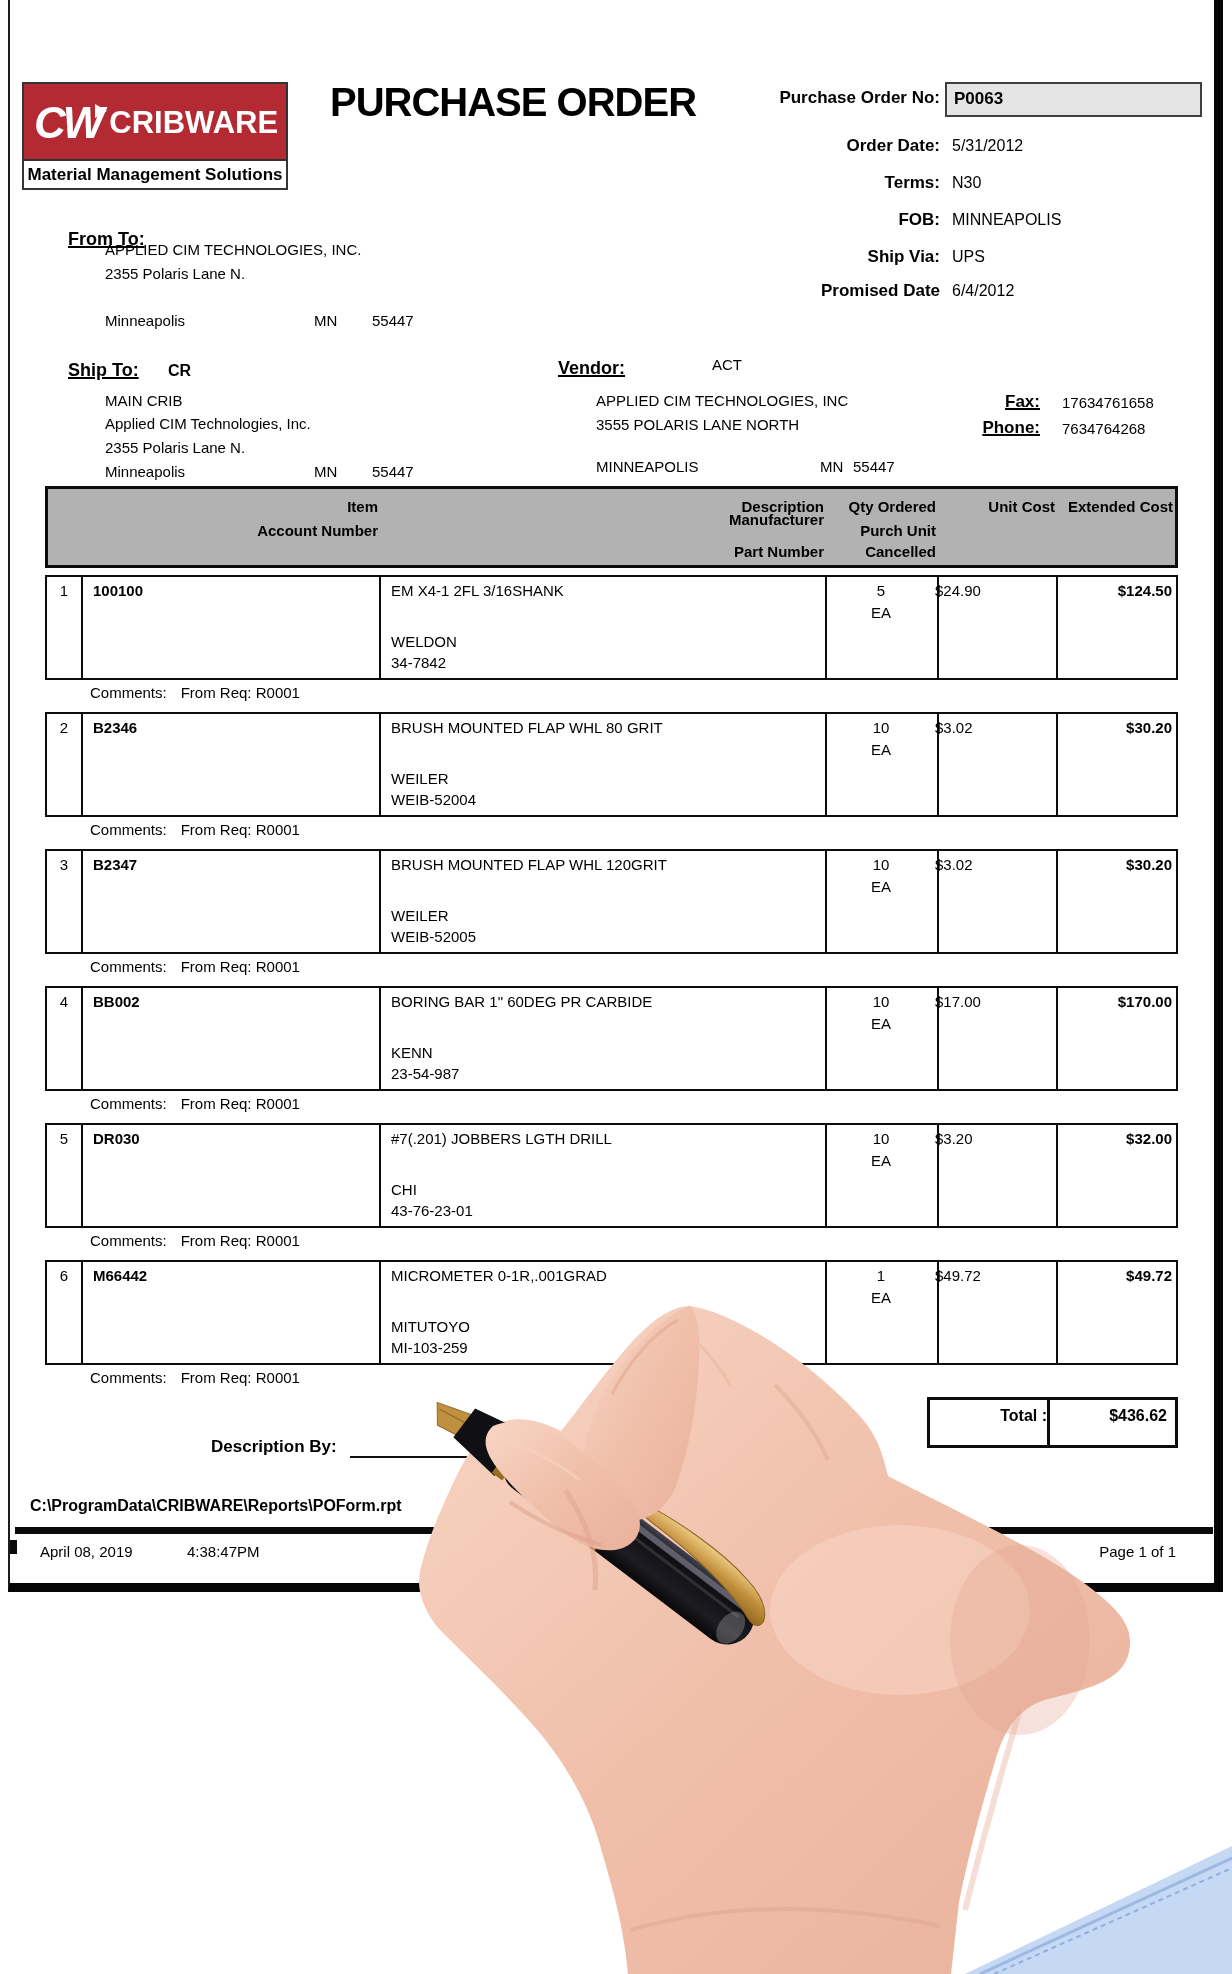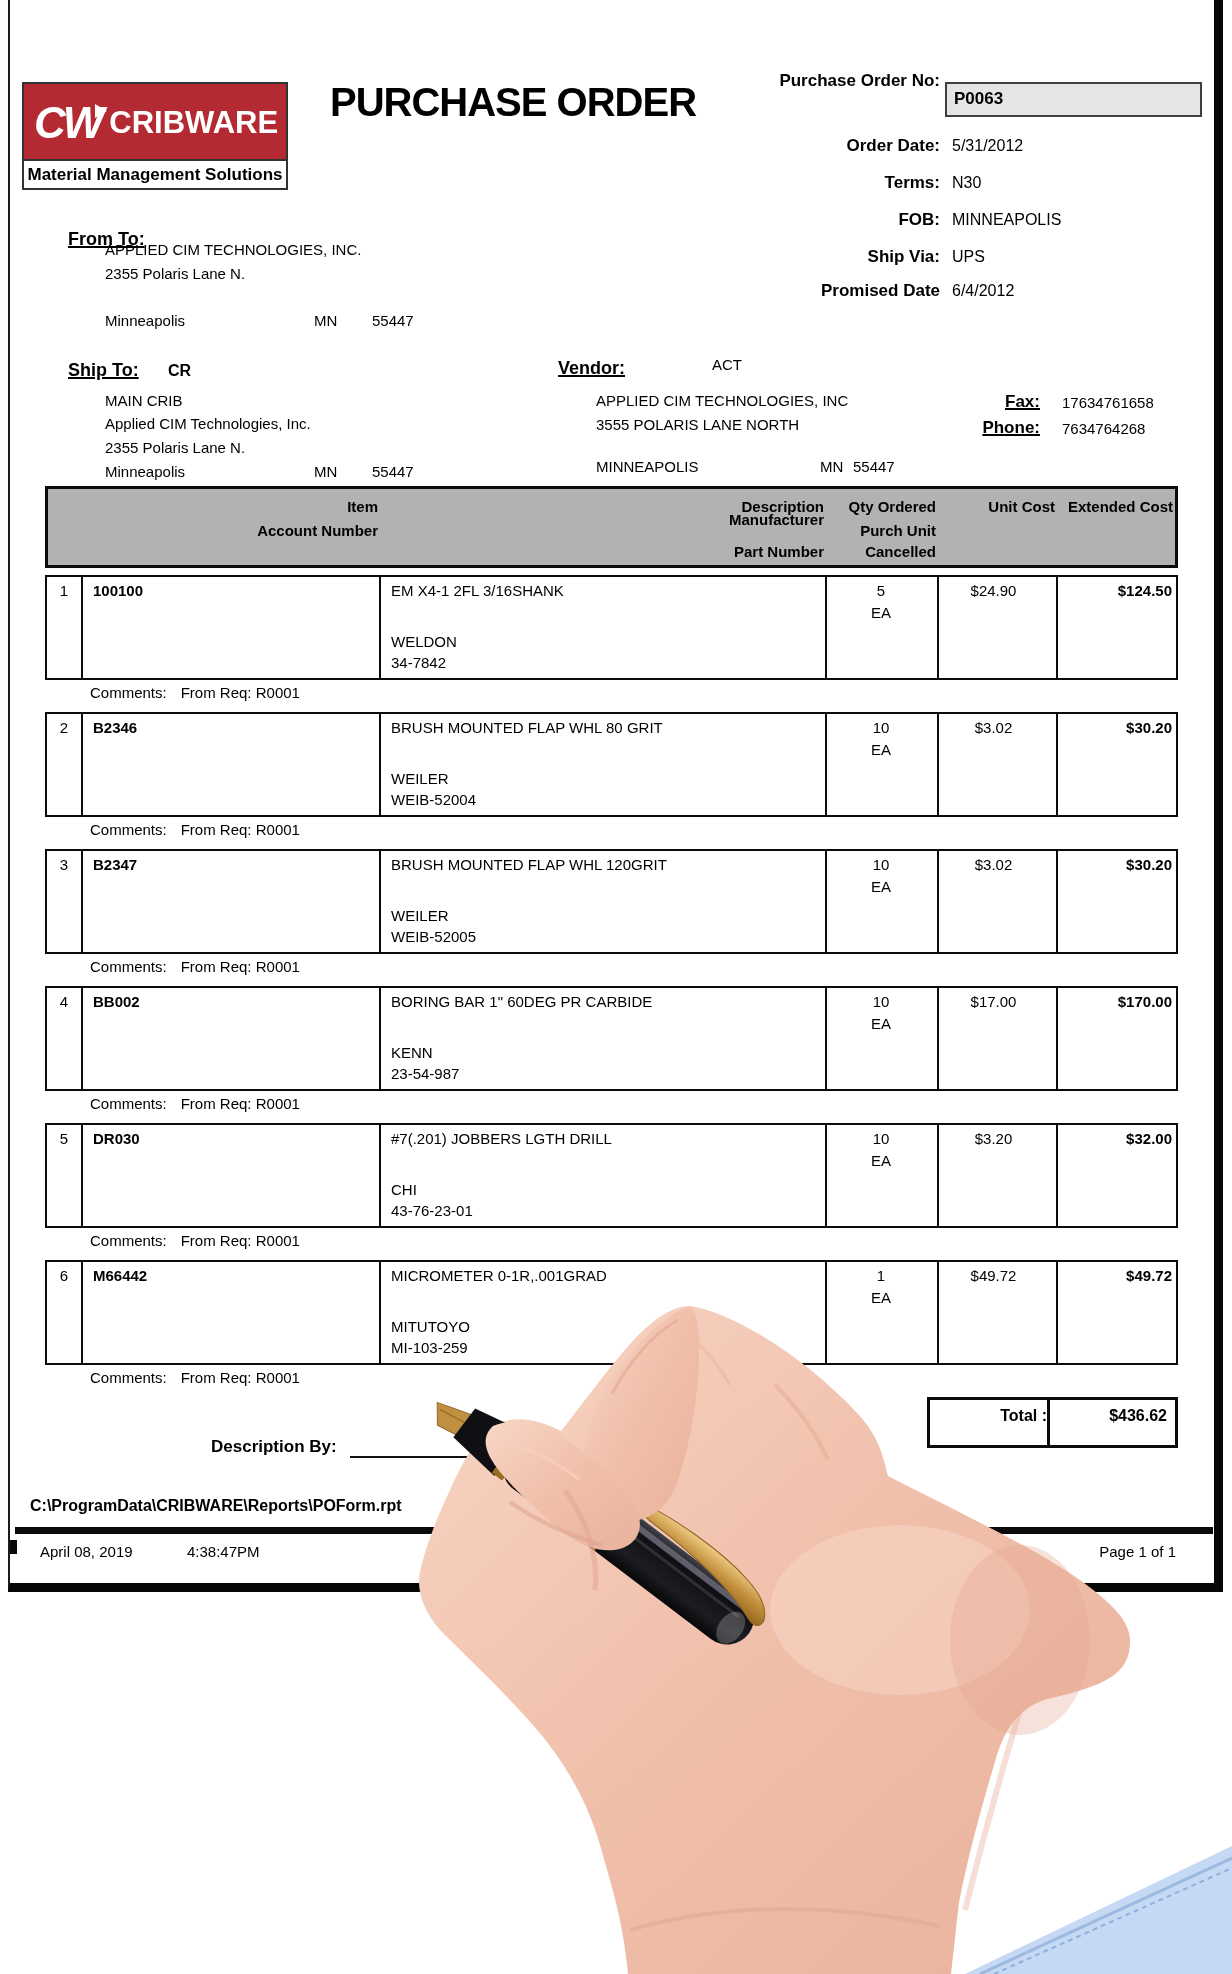--- a/index.html
+++ b/index.html
@@ -30,21 +30,21 @@
   .item-box{left:35px;width:1133px;height:105px;border:2px solid #0c0c0c;box-sizing:border-box;background:#fff;position:absolute;}
   .vl{position:absolute;top:0;bottom:0;width:2px;background:#0c0c0c;}
   .c{position:absolute;font-size:15px;}
   .num{left:0;width:34px;text-align:center;top:5px;}
   .acct{left:46px;top:5px;font-weight:bold;}
   .desc{left:344px;top:5px;}
   .mfr{left:344px;top:56px;}
   .part{left:344px;top:77px;}
   .qty{left:778px;width:112px;text-align:center;top:5px;}
   .um{left:778px;width:112px;text-align:center;top:27px;}
-  .ucost{left:888px;width:117px;text-align:center;top:5px;}
+  .ucost{left:888px;width:117px;text-align:left;top:5px;}
   .ecost{left:1007px;width:118px;text-align:right;top:5px;font-weight:bold;}
   .comments{left:80px;font-size:15px;position:absolute;}
   .comments .cv{margin-left:14px;}
   
   .totbox{left:917px;top:1397px;width:251px;height:51px;border:3px solid #0c0c0c;box-sizing:border-box;position:absolute;}
   .totdiv{position:absolute;left:117px;top:0;bottom:0;width:3px;background:#0c0c0c;}
   .totlab{position:absolute;left:0;width:117px;text-align:right;top:7px;font-weight:bold;font-size:16px;}
   .totval{position:absolute;left:120px;width:117px;text-align:right;top:7px;font-weight:bold;font-size:16px;padding-right:8px;}
   .authlab{left:201px;top:1437px;font-weight:bold;font-size:17px;}
   .authline{left:340px;top:1456px;width:212px;border-top:2px solid #111;height:0;}
@@ -63,21 +63,21 @@
   <div class="a logo">
     <div class="logo-red">
       <span class="logo-mono"><span>CW</span><span class="arr"></span></span>
       <span class="logo-brand">CRIBWARE</span>
     </div>
     <div class="logo-strip">Material Management Solutions</div>
   </div>
 
   <div class="a title">PURCHASE ORDER</div>
 
-  <div class="a mlab" style="top:71px;left:690px;width:240px;text-align:right;">Purchase Order No:</div>
+  <div class="a mlab" style="top:88px;left:690px;width:240px;text-align:right;">Purchase Order No:</div>
   <div class="a pobox">P0063</div>
 
   <div class="a mlab" style="top:136px;">Order Date:</div>
   <div class="a mval" style="top:137px;">5/31/2012</div>
   <div class="a mlab" style="top:173px;">Terms:</div>
   <div class="a mval" style="top:174px;">N30</div>
   <div class="a mlab" style="top:210px;">FOB:</div>
   <div class="a mval" style="top:211px;">MINNEAPOLIS</div>
   <div class="a mlab" style="top:247px;">Ship Via:</div>
   <div class="a mval" style="top:248px;">UPS</div>

